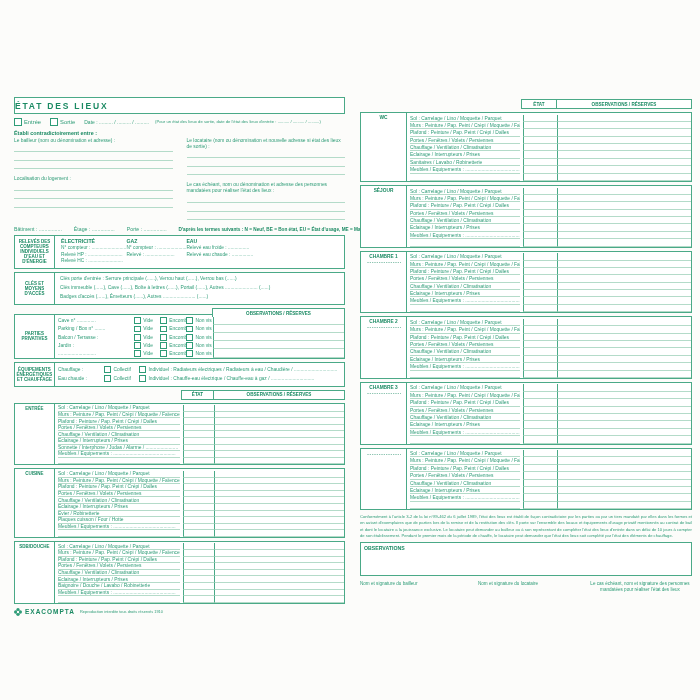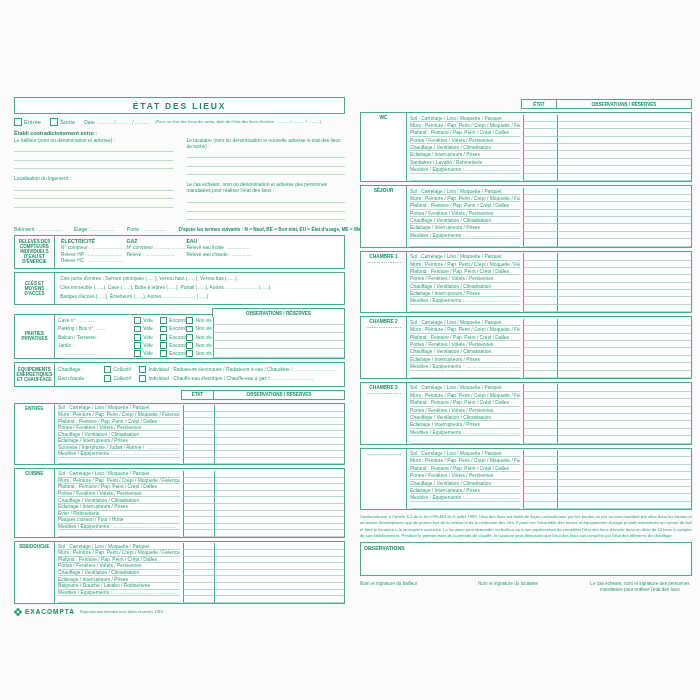--- a/index.html
+++ b/index.html
@@ -14,21 +14,21 @@
     background:#f4f3f0;
     font-family:"Liberation Sans", sans-serif;
     color:var(--ink);
     overflow:hidden;
   }
   .sheet{position:absolute;left:0;top:0;width:700px;height:700px;background:#fcfcfa;}
   .page{position:absolute;}
   .page-left{left:14px;top:97px;width:331px;}
   .page-right{left:360px;top:99px;width:332px;}
 
-  .title-box{border:1px solid var(--border);text-align:center;font-weight:bold;
+  .title-box{border:1px solid var(--border);font-weight:bold;
     font-size:8.5px;letter-spacing:1.8px;color:var(--dark);padding:2.5px 0;background:#fff;}
 
   .meta-row{display:flex;align-items:center;margin-top:4px;white-space:nowrap;overflow:hidden;}
   .cbx{display:flex;align-items:center;font-size:5.8px;margin-right:9px;}
   .cb{display:inline-block;width:5.5px;height:5.5px;border:1px solid var(--ink);margin-right:2.5px;flex:0 0 auto;background:#fff;}
   .date-txt{font-size:5px;margin-right:6px;}
   .date-note{font-size:4.2px;flex:1;overflow:hidden;}
 
   .etabli{font-size:5.4px;font-weight:bold;margin-top:4px;color:var(--dark);}
   .two-col{display:grid;grid-template-columns:1fr 1fr;column-gap:14px;margin-top:2px;}

